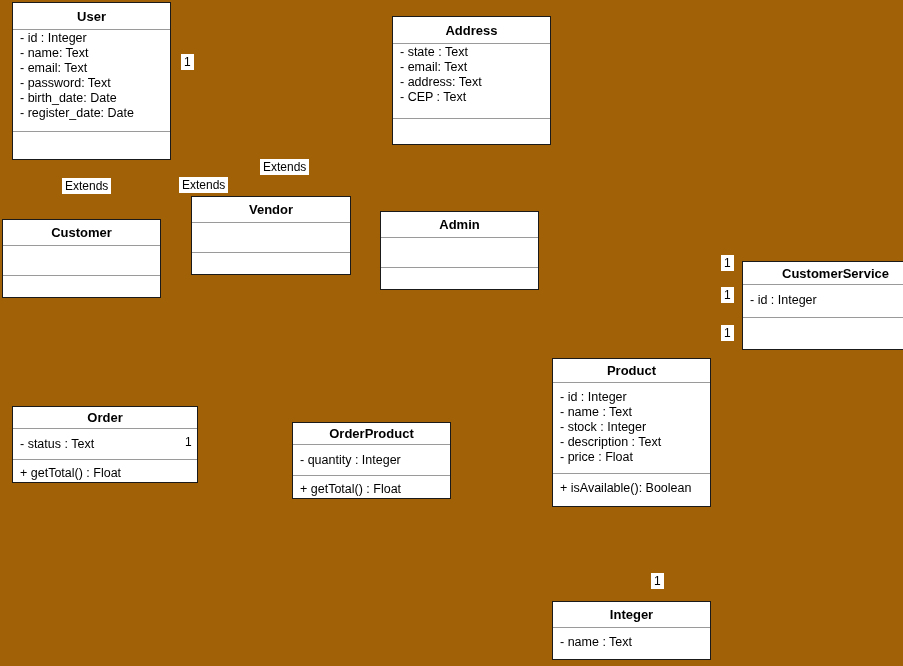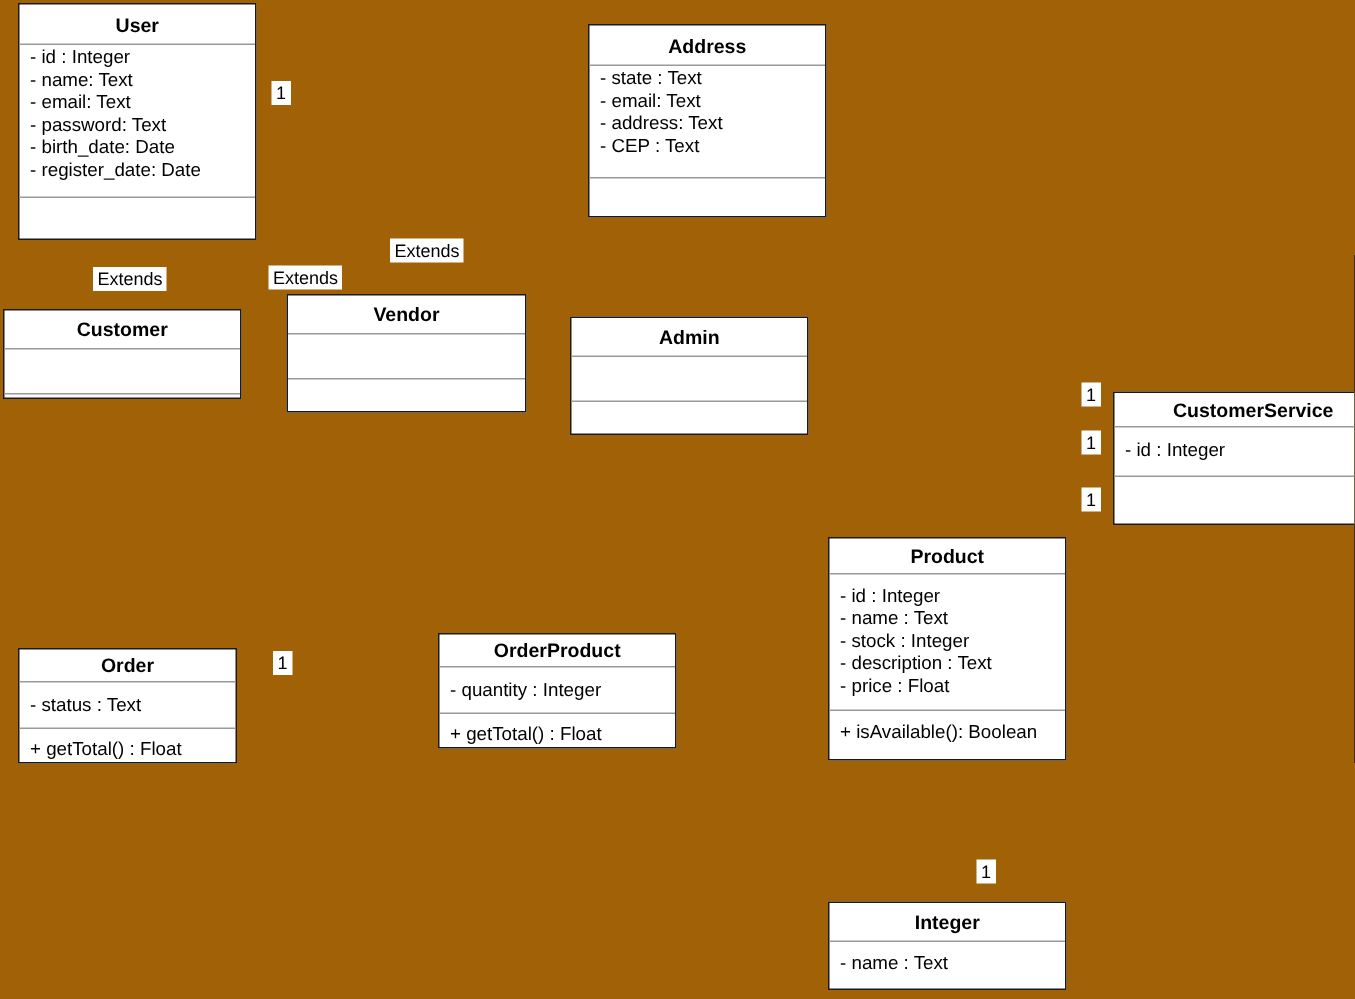--- a/index.html
+++ b/index.html
@@ -51,21 +51,21 @@
     <div class="uml-title" style="height:26px">Address</div>
     <div class="uml-attrs" style="height:75px">
       <div class="uml-line">- state : Text</div>
       <div class="uml-line">- email: Text</div>
       <div class="uml-line">- address: Text</div>
       <div class="uml-line">- CEP : Text</div>
     </div>
     <div class="uml-methods"></div>
   </div>
 
-  <div class="uml-class" style="left:2px;top:206px;width:159px;height:60px">
+  <div class="uml-class" style="left:2px;top:219px;width:159px;height:79px">
     <div class="uml-title" style="height:25px">Customer</div>
     <div class="uml-attrs" style="height:30px"></div>
     <div class="uml-methods"></div>
   </div>
 
   <div class="uml-class" style="left:191px;top:196px;width:160px;height:79px">
     <div class="uml-title" style="height:25px">Vendor</div>
     <div class="uml-attrs" style="height:30px"></div>
     <div class="uml-methods"></div>
   </div>
@@ -91,21 +91,21 @@
       <div class="uml-line">- name : Text</div>
       <div class="uml-line">- stock : Integer</div>
       <div class="uml-line">- description : Text</div>
       <div class="uml-line">- price : Float</div>
     </div>
     <div class="uml-methods" style="padding-top:7px">
       <div class="uml-line">+ isAvailable(): Boolean</div>
     </div>
   </div>
 
-  <div class="uml-class" style="left:12px;top:432px;width:146px;height:77px">
+  <div class="uml-class" style="left:12px;top:406px;width:186px;height:77px">
     <div class="uml-title" style="height:21px">Order</div>
     <div class="uml-attrs" style="height:31px;padding-top:8px">
       <div class="uml-line">- status : Text</div>
     </div>
     <div class="uml-methods" style="padding-top:6px">
       <div class="uml-line">+ getTotal() : Float</div>
     </div>
   </div>
 
   <div class="uml-class" style="left:292px;top:422px;width:159px;height:77px">

